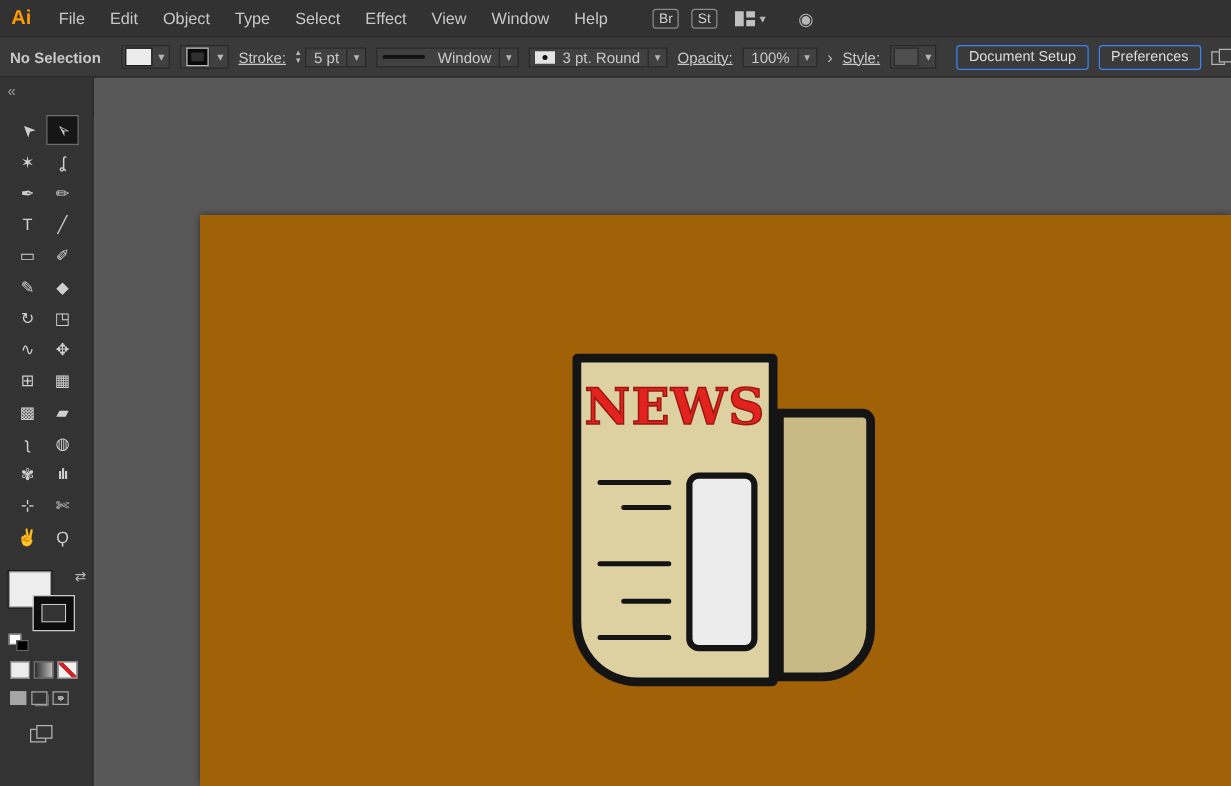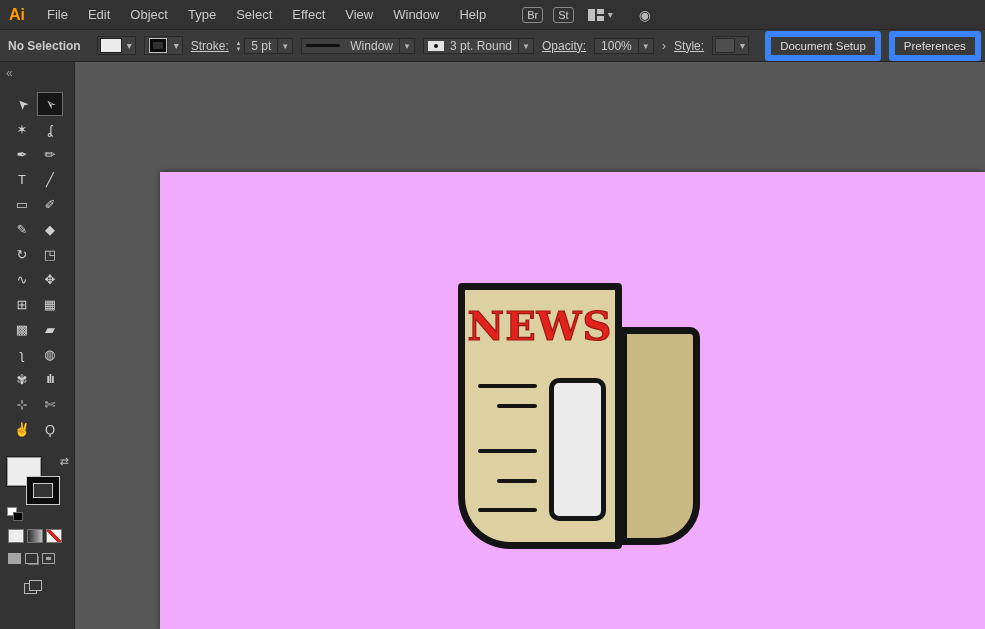--- a/index.html
+++ b/index.html
@@ -33,21 +33,21 @@
   .stroke-chip i{width:10px;height:7px;border:3px solid #0a0a0a;outline:1px solid #bbb;display:block;}
   .style-chip{width:18px;height:13px;background:#4e4e4e;outline:1px solid #2a2a2a;}
   .field{display:flex;align-items:center;background:#404040;border:1px solid #282828;height:16px;box-sizing:border-box;}
   .field .val{padding:0 6px;white-space:nowrap;}
   .field .dd{width:14px;align-self:stretch;display:flex;align-items:center;justify-content:center;border-left:1px solid #282828;color:#b5b5b5;font-size:9px;}
   .spinner{display:flex;flex-direction:column;line-height:6px;font-size:7px;color:#bbb;margin-right:-4px;}
   .wp-line{width:34px;height:3px;background:#101010;border-radius:2px;margin:0 4px;}
   .brush-chip{width:16px;height:10px;background:#e3e3e3;margin-left:4px;display:flex;align-items:center;justify-content:center;}
   .brush-chip i{width:4px;height:4px;border-radius:50%;background:#111;display:block;}
   .chev-right{color:#bbb;font-size:13px;}
-  .cb-btn{border:6px solid #3b82f6;border-radius:3px;color:#dcdcdc;font-size:11.5px;padding:3px 9px;white-space:nowrap;background:transparent;}
+  .cb-btn{border:1px solid #3b82f6;border-radius:3px;color:#dcdcdc;font-size:11.5px;padding:3px 9px;white-space:nowrap;background:transparent;}
   .arr-icon{position:relative;width:16px;height:13px;display:inline-block;}
   .arr-icon i{position:absolute;border:1px solid #b5b5b5;}
   .arr-icon .a1{left:0;top:2px;width:9px;height:9px;}
   .arr-icon .a2{left:6px;top:0;width:9px;height:9px;background:#3a3a3a;}
 
   
   .tabbar{position:absolute;top:62px;left:75px;right:0;height:32px;background:#4e4e4e;display:flex;align-items:stretch;}
   .doc-tab{background:#3e3e3e;border-right:1px solid #2a2a2a;display:flex;align-items:center;gap:10px;
     padding:0 12px;color:#d9d9d9;font-size:12px;white-space:nowrap;}
   .doc-tab .close{color:#a8a8a8;font-size:14px;}
@@ -81,21 +81,21 @@
   .dm-normal{background:#a5a5a5;}
   .dm-behind{box-shadow:2px 2px 0 -1px #7a7a7a;}
   .dm-inside{background:radial-gradient(#a5a5a5 30%,transparent 32%);}
   .screen-mode{position:relative;width:18px;height:13px;margin:16px 0 0 24px;}
   .screen-mode i{position:absolute;border:1px solid #b5b5b5;}
   .sm1{left:0;top:3px;width:11px;height:9px;}
   .sm2{left:5px;top:0;width:11px;height:9px;background:#333;}
 
   
   .canvas{position:absolute;top:94px;left:75px;right:0;bottom:0;background:#585858;overflow:hidden;}
-  .artboard{position:absolute;left:85px;top:78px;width:825px;height:457px;background:#f0abfc;box-shadow:0 0 6px rgba(0,0,0,.5);}
+  .artboard{position:absolute;left:85px;top:78px;width:825px;height:457px;background:#a16207;box-shadow:0 0 6px rgba(0,0,0,.5);}
   .back-sheet{position:absolute;left:460px;top:155px;width:80px;height:218px;background:var(--paper-back);
     border:7px solid var(--ink-black);border-radius:0 10px 42px 0;box-sizing:border-box;z-index:1;}
   .front-sheet{position:absolute;left:298px;top:111px;width:164px;height:266px;background:var(--paper-front);
     border:7px solid var(--ink-black);border-radius:4px 4px 4px 52px;box-sizing:border-box;z-index:2;}
   .news-headline{position:absolute;left:0;top:12px;width:100%;text-align:center;
     font-family:"DejaVu Serif",serif;font-weight:bold;font-size:40px;letter-spacing:1px;
     color:var(--news-red);-webkit-text-stroke:1.2px var(--news-stroke);}
   .h-line{position:absolute;height:4px;background:var(--ink-black);border-radius:2px;}
   .l1{left:13px;top:94px;width:59px;}
   .l2{left:32px;top:114px;width:40px;}

